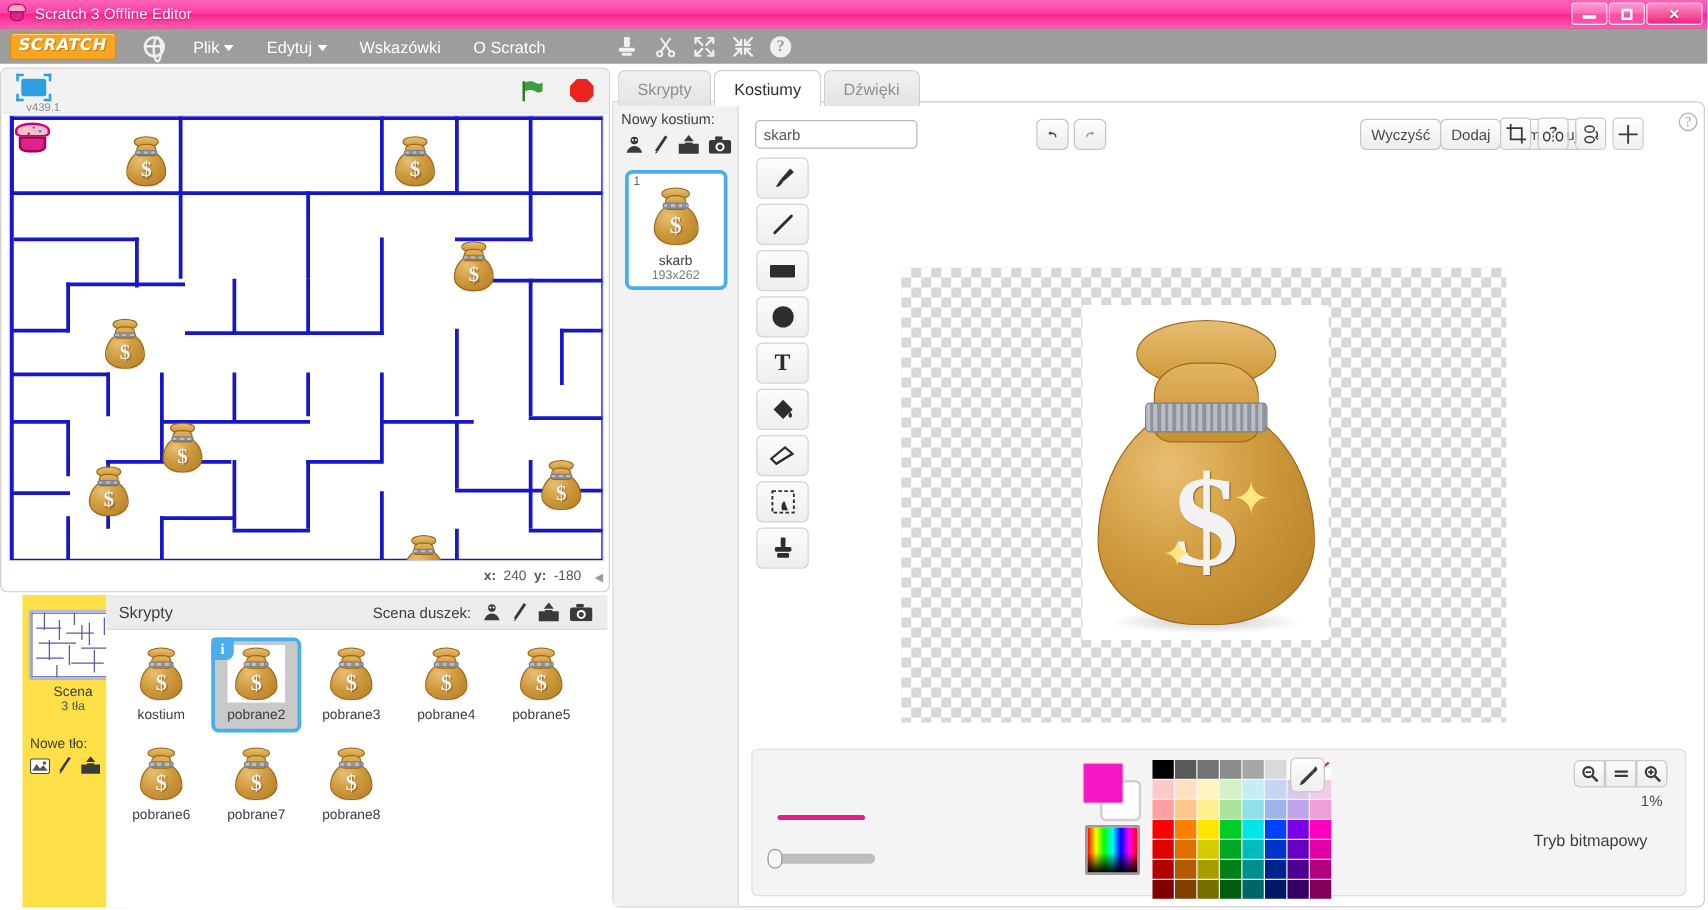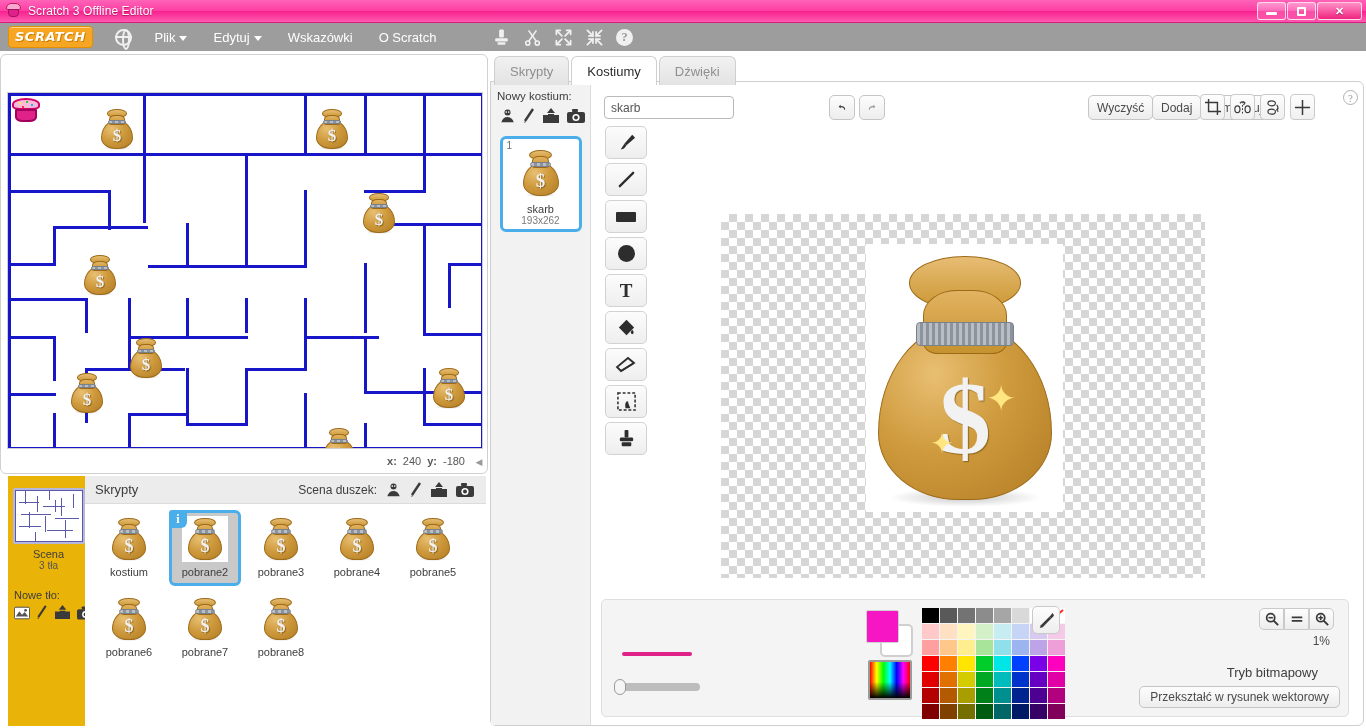--- a/index.html
+++ b/index.html
@@ -206,22 +206,22 @@
   }
   .cc-band { position: absolute; left: 10%; top: 44%; width: 80%; height: 12%; background: #ffe14d; border-radius: 3px;}
   .sprinkle { position: absolute; width: 2px; height: 2px; border-radius: 50%; }
 
   
   #sprite-area {
     position: absolute; left: 0; top: 474px; width: 488px; height: 254px;
     background: #ffffff;
   }
   #stage-selector {
-    position: absolute; left: 8px; top: 2px; width: 82px; height: 250px;
-    background: #eab308; border-right: 1px solid #d8d8d8;
+    position: absolute; left: 18px; top: 2px; width: 82px; height: 250px;
+    background: #fde047; border-right: 1px solid #d8d8d8;
     text-align: center;
   }
   #stage-thumb-box {
     margin: 12px auto 0 auto; width: 72px; height: 56px;
     background: #ffffff; border: 2px solid #b7b7dd; border-radius: 2px;
     position: relative; overflow: hidden;
   }
   .mini-line { position: absolute; background: #5a5aa8; }
   #stage-name { font-size: 11px; color: #3d3d3d; margin-top: 4px; }
   #stage-count { font-size: 10px; color: #555; }
@@ -476,20 +476,37 @@
           <path d="M10 14 L3 21"></path>
           <path d="M14 14 L21 21"></path>
           <path d="M10 5 v5 h-5 M14 5 v5 h5 M10 19 v-5 h-5 M14 19 v-5 h5"></path>
         </svg>
     </div>
     <div id="helpicon">?</div>
   </div>
 </div>
 
 <div id="stage-panel">
+  <div id="stage-header">
+    <div id="presentation-btn">
+      <div class="pres-inner"></div>
+      <div class="pres-corner pc-tl"></div>
+        <div class="pres-corner pc-tr"></div>
+      <div class="pres-corner pc-bl"></div>
+        <div class="pres-corner pc-br"></div>
+    </div>
+    <div id="version-label">v439.1</div>
+    <div id="green-flag">
+      <svg width="20" height="20" viewBox="0 0 20 20">
+          <path d="M4 2 v16" stroke="#2d7a2d" stroke-width="2"></path>
+          <path d="M5 3 q5 -2 8 0 q3 2 6 0 v7 q-3 2 -6 0 q-3 -2 -8 0 z" fill="#3c9e3c"></path>
+        </svg>
+    </div>
+    <div id="stop-btn"></div>
+  </div>
 
   <div id="stage-canvas">
 
     <div class="maze-line" style="left:0;top:0;width:476px;height:3px"></div>
     <div class="maze-line" style="left:0;top:60px;width:476px;height:3px"></div>
     <div class="maze-line" style="left:0;top:0;width:3px;height:60px"></div>
     <div class="maze-line" style="left:135px;top:0;width:3px;height:130px"></div>
     <div class="maze-line" style="left:237px;top:60px;width:3px;height:70px"></div>
     <div class="maze-line" style="left:296px;top:0;width:3px;height:60px"></div>
     <div class="maze-line" style="left:356px;top:0;width:3px;height:62px"></div>
@@ -1139,16 +1156,15 @@
       <div class="zoom-btn">
         <svg width="14" height="14" viewBox="0 0 16 16">
             <circle cx="6.5" cy="6.5" r="4.6" fill="none" stroke="#3a3a3a" stroke-width="2"></circle>
             <path d="M10 10 L15 15" stroke="#3a3a3a" stroke-width="2.2"></path>
             <path d="M4 6.5 h5 M6.5 4 v5" stroke="#3a3a3a" stroke-width="1.8"></path>
           </svg>
       </div>
     </div>
     <div id="zoom-level">1%</div>
     <div id="mode-label">Tryb bitmapowy</div>
-    <div id="convert-btn" class="round-btn">Przekształć w rysunek wektorowy</div>
   </div>
 
 </div>
 
 </body></html>

